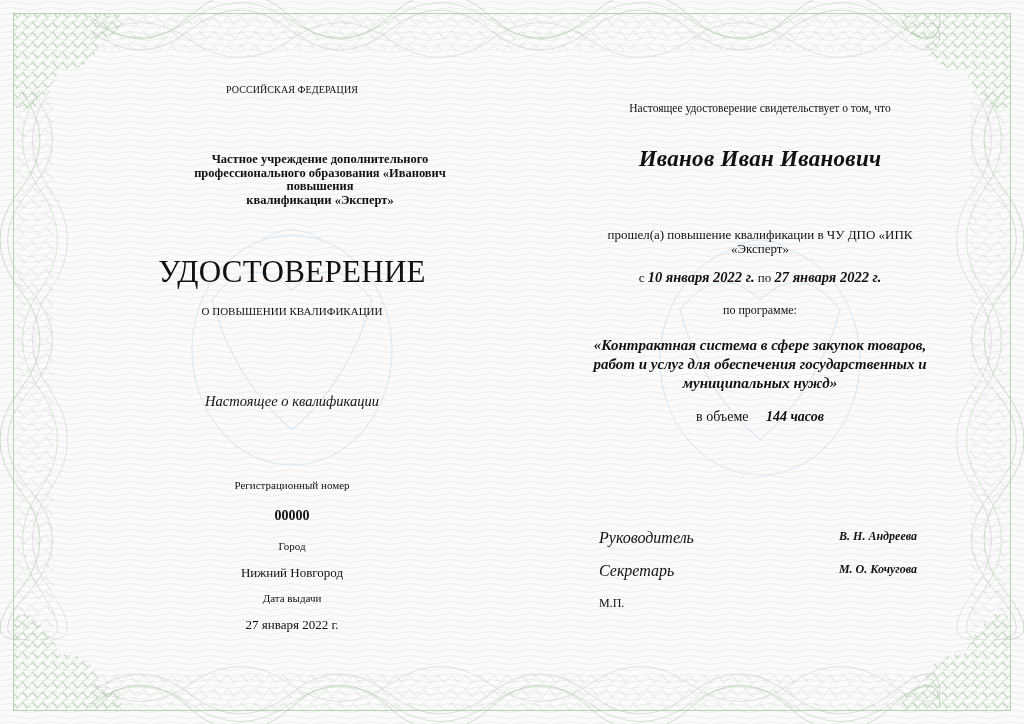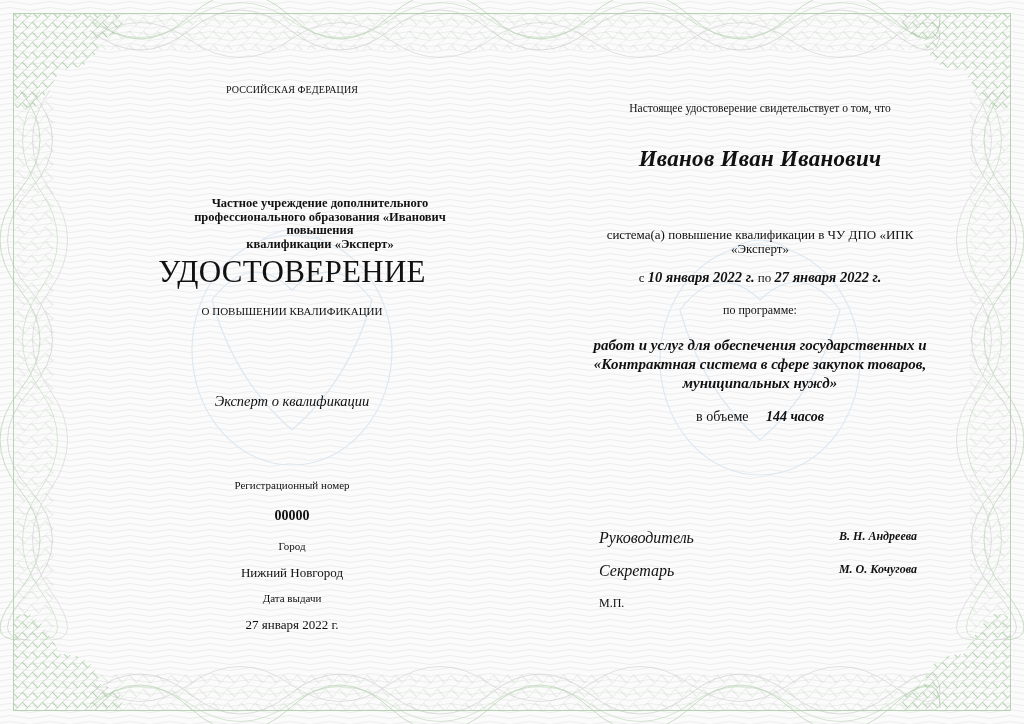--- a/index.html
+++ b/index.html
@@ -8,21 +8,21 @@
     background: #fbfbfb;
     font-family: "Liberation Serif", "DejaVu Serif", serif;
     color: #111;
   }
   .bg-guilloche { position: absolute; left: 0; top: 0; width: 1024px; height: 724px; z-index: 0; }
   .page { position: absolute; inset: 0; z-index: 2; }
   .abs { position: absolute; text-align: center; }
 
   
   .country { left: 192px; width: 200px; top: 84px; font-size: 10px; letter-spacing: 0.1px; }
-  .org { left: 160px; width: 320px; top: 153px; font-size: 12.5px; font-weight: bold; line-height: 13.5px; margin-top: 44px; }
+  .org { left: 160px; width: 320px; top: 153px; font-size: 12.5px; font-weight: bold; line-height: 13.5px; }
   .doc-title { left: 140px; width: 304px; top: 254px; font-size: 31px; letter-spacing: 0.3px; }
   .doc-sub { left: 170px; width: 244px; top: 305px; font-size: 11px; }
   .doc-kind { left: 170px; width: 244px; top: 393px; font-size: 14.5px; font-style: italic; }
   .reg-label { left: 192px; width: 200px; top: 479px; font-size: 11px; }
   .reg-num { left: 192px; width: 200px; top: 508px; font-size: 14px; font-weight: bold; }
   .city-label { left: 192px; width: 200px; top: 540px; font-size: 11px; }
   .city-val { left: 192px; width: 200px; top: 565px; font-size: 13px; }
   .date-label { left: 192px; width: 200px; top: 592px; font-size: 11px; }
   .date-val { left: 192px; width: 200px; top: 617px; font-size: 13px; }
 
@@ -117,46 +117,46 @@
 
   <section>
     <div class="abs country">РОССИЙСКАЯ ФЕДЕРАЦИЯ</div>
     <div class="abs org">
       <div>Частное учреждение дополнительного</div>
       <div>профессионального образования «Иванович повышения</div>
       <div>квалификации «Эксперт»</div>
     </div>
     <div class="abs doc-title">УДОСТОВЕРЕНИЕ</div>
     <div class="abs doc-sub">О ПОВЫШЕНИИ КВАЛИФИКАЦИИ</div>
-    <div class="abs doc-kind">Эксперт о квалификации</div>
+    <div class="abs doc-kind">Настоящее о квалификации</div>
     <div class="abs reg-label">Регистрационный номер</div>
     <div class="abs reg-num">00000</div>
     <div class="abs city-label">Город</div>
     <div class="abs city-val">Нижний Новгород</div>
     <div class="abs date-label">Дата выдачи</div>
     <div class="abs date-val">27 января 2022 г.</div>
   </section>
 
   <section>
     <div class="abs cert-intro">Настоящее удостоверение свидетельствует о том, что</div>
     <div class="abs person">Иванов Иван Иванович</div>
     <div class="abs passed">
-      <div>система(а) повышение квалификации в ЧУ ДПО «ИПК</div>
+      <div>прошел(а) повышение квалификации в ЧУ ДПО «ИПК</div>
       <div>«Эксперт»</div>
     </div>
     <div class="abs period">
       <span>с</span>
       <b>10 января 2022 г.</b>
       <span>по</span>
       <b>27 января 2022 г.</b>
     </div>
     <div class="abs prog-label">по программе:</div>
     <div class="abs prog-name">
+      <div>«Контрактная система в сфере закупок товаров,</div>
       <div>работ и услуг для обеспечения государственных и</div>
-      <div>«Контрактная система в сфере закупок товаров,</div>
       <div>муниципальных нужд»</div>
     </div>
     <div class="abs volume">
       <span>в объеме</span>
       <b>144 часов</b>
     </div>
 
     <div class="sig-role r1">Руководитель</div>
     <div class="sig-name n1">В. Н. Андреева</div>
     <div class="sig-role r2">Секретарь</div>

